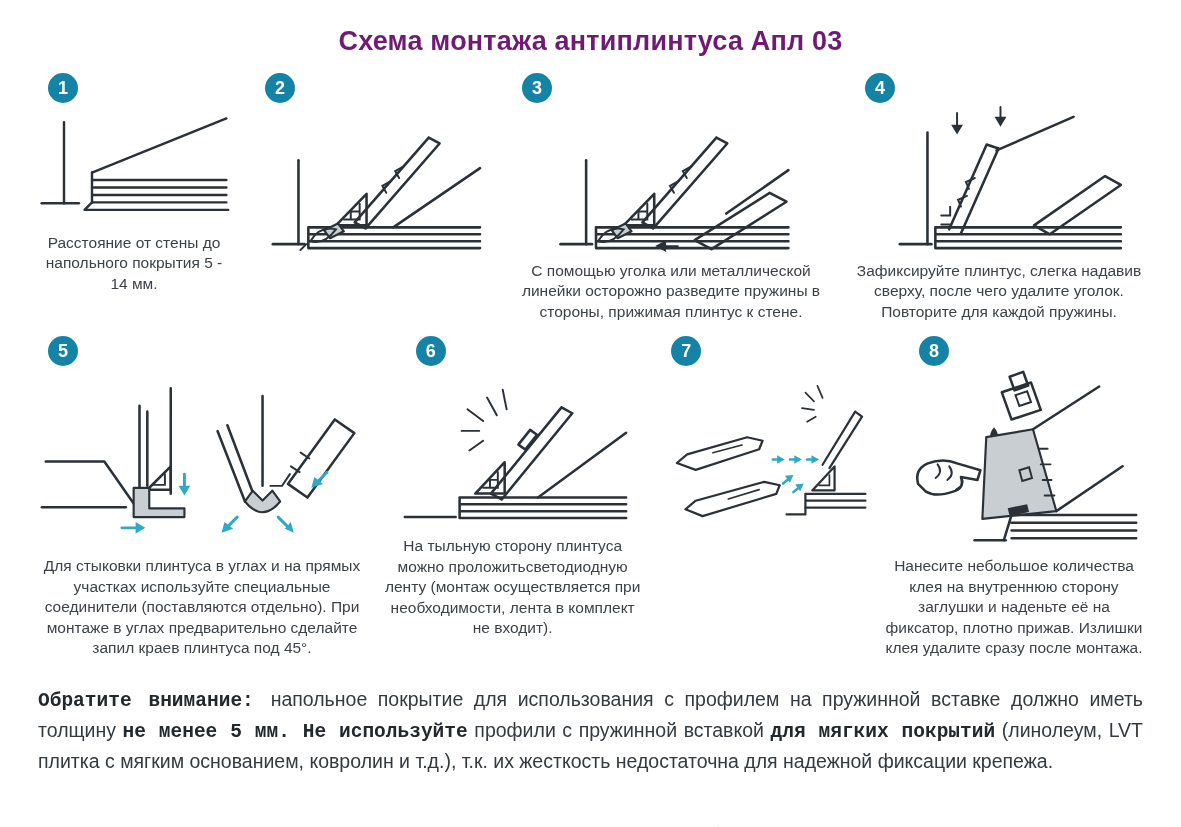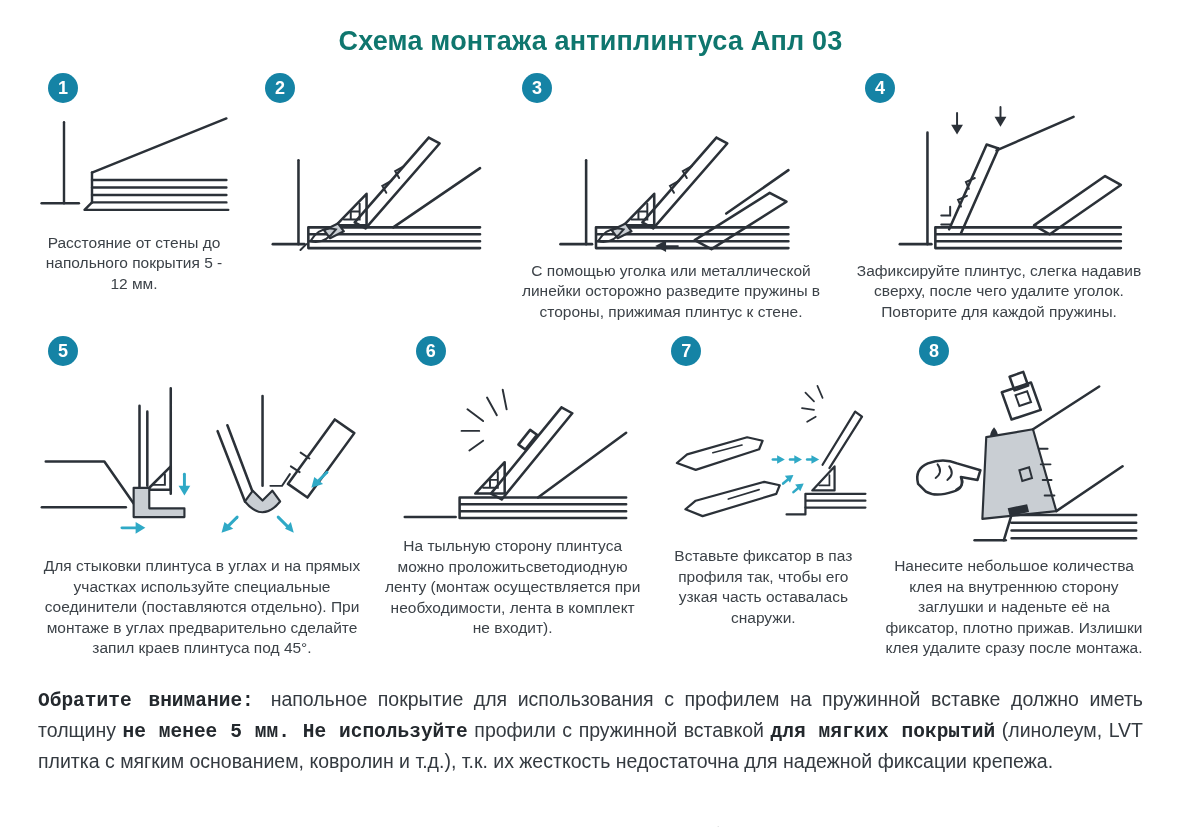--- a/index.html
+++ b/index.html
@@ -1,19 +1,19 @@
 <!DOCTYPE html>
 <html><head>
 <meta charset="utf-8">
 <style>
   html,body{margin:0;padding:0;background:#fff;}
   body{width:1181px;height:827px;overflow:hidden;
        font-family:"Liberation Sans",sans-serif;color:#343a40;}
   .page{padding:16px 36px 0 36px;}
-  .title{text-align:center;color:#0f766e;font-size:27px;font-weight:bold;
+  .title{text-align:center;color:#701a75;font-size:27px;font-weight:bold;
          margin:10px 0 16px 0;letter-spacing:.2px;}
   .row{display:flex;justify-content:space-between;align-items:flex-start;}
   .row1{margin-top:6px;}
   .row2{margin-top:14px;}
   .step{display:flex;flex-direction:column;}
   .r1c1{width:196px;} .r1c2{width:236px;} .r1c3{width:322px;} .r1c4{width:292px;}
   .r2c1{width:332px;} .r2c2{width:262px;} .r2c3{width:212px;} .r2c4{width:262px;}
   .badge{width:30px;height:30px;border-radius:50%;background:#1583a5;color:#fff;
          font-size:18px;font-weight:bold;display:flex;align-items:center;
          justify-content:center;margin:0 0 2px 12px;flex:0 0 auto;}
@@ -45,21 +45,21 @@
     <div class="step r1c1">
       <div class="badge">1</div>
       <svg class="diagram" width="196" height="122" viewBox="0 0 210 122">
         <path class="ln" d="M30 14 V101"></path>
         <path class="ln" d="M6 101 H46"></path>
         <path class="ln" d="M60 68 L204 10"></path>
         <path class="ln" d="M60 68 V100"></path>
         <path class="ln" d="M60 76 H204 M60 84 H204 M60 92 H204 M60 100 H204"></path>
         <path class="ln" d="M60 100 L52 108 H206"></path>
       </svg>
-      <p class="caption">Расстояние от стены до напольного покрытия 5 - 12 мм.</p>
+      <p class="caption">Расстояние от стены до напольного покрытия 5 - 14 мм.</p>
     </div>
 
     <div class="step r1c2">
       <div class="badge">2</div>
       <svg class="diagram" width="232" height="150" viewBox="0 0 235 152">
         <path class="ln" d="M44 56 V141"></path>
           <path class="ln" d="M18 141 H50"></path>
         <path class="ln" d="M54 124 H228 M54 131 H228 M54 138 H228 M54 145 H228 M54 124 V145"></path>
         <path class="ln" d="M140 124 L228 64"></path>
         <path class="ln" d="M101 119 L176 33 M112 125 L187 39 M176 33 L187 39 M101 119 L112 125"></path>
@@ -178,21 +178,20 @@
         <path class="teal" d="M158 132 l7 -6"></path>
           <polygon class="tealhead" points="170,122 160,123 166,131"></polygon>
 
         <path class="thin" d="M186 8 L192 22 M172 16 L182 26 M168 34 L182 36 M174 50 L184 44"></path>
         <path class="ln" d="M192 100 L230 38 M200 104 L238 44 M230 38 L238 44"></path>
         <path class="ln" d="M180 130 H206 L206 102 Z"></path>
         <path class="thin" d="M188 124 H200 V112"></path>
         <path class="ln" d="M172 134 H242 M172 142 H242 M172 150 H242 M172 134 V150"></path>
         <path class="ln" d="M150 158 H172 L172 150"></path>
       </svg>
-      <p class="caption">Вставьте фиксатор в паз профиля так, чтобы его узкая часть оставалась снаружи.</p>
     </div>
 
     <div class="step r2c4">
       <div class="badge">8</div>
       <svg class="diagram" width="258" height="182" viewBox="0 0 265 185">
 
         <path class="ln" d="M128 8 L142 3 L147 17 L133 22 Z"></path>
         <path class="ln" d="M120 24 L150 14 L160 42 L130 52 Z"></path>
         <path class="thin" d="M134 27 L146 23 L150 34 L138 38 Z"></path>
         <path class="darkfill" d="M112 60 q8 10 0 15 q-8 -5 0 -15"></path>

